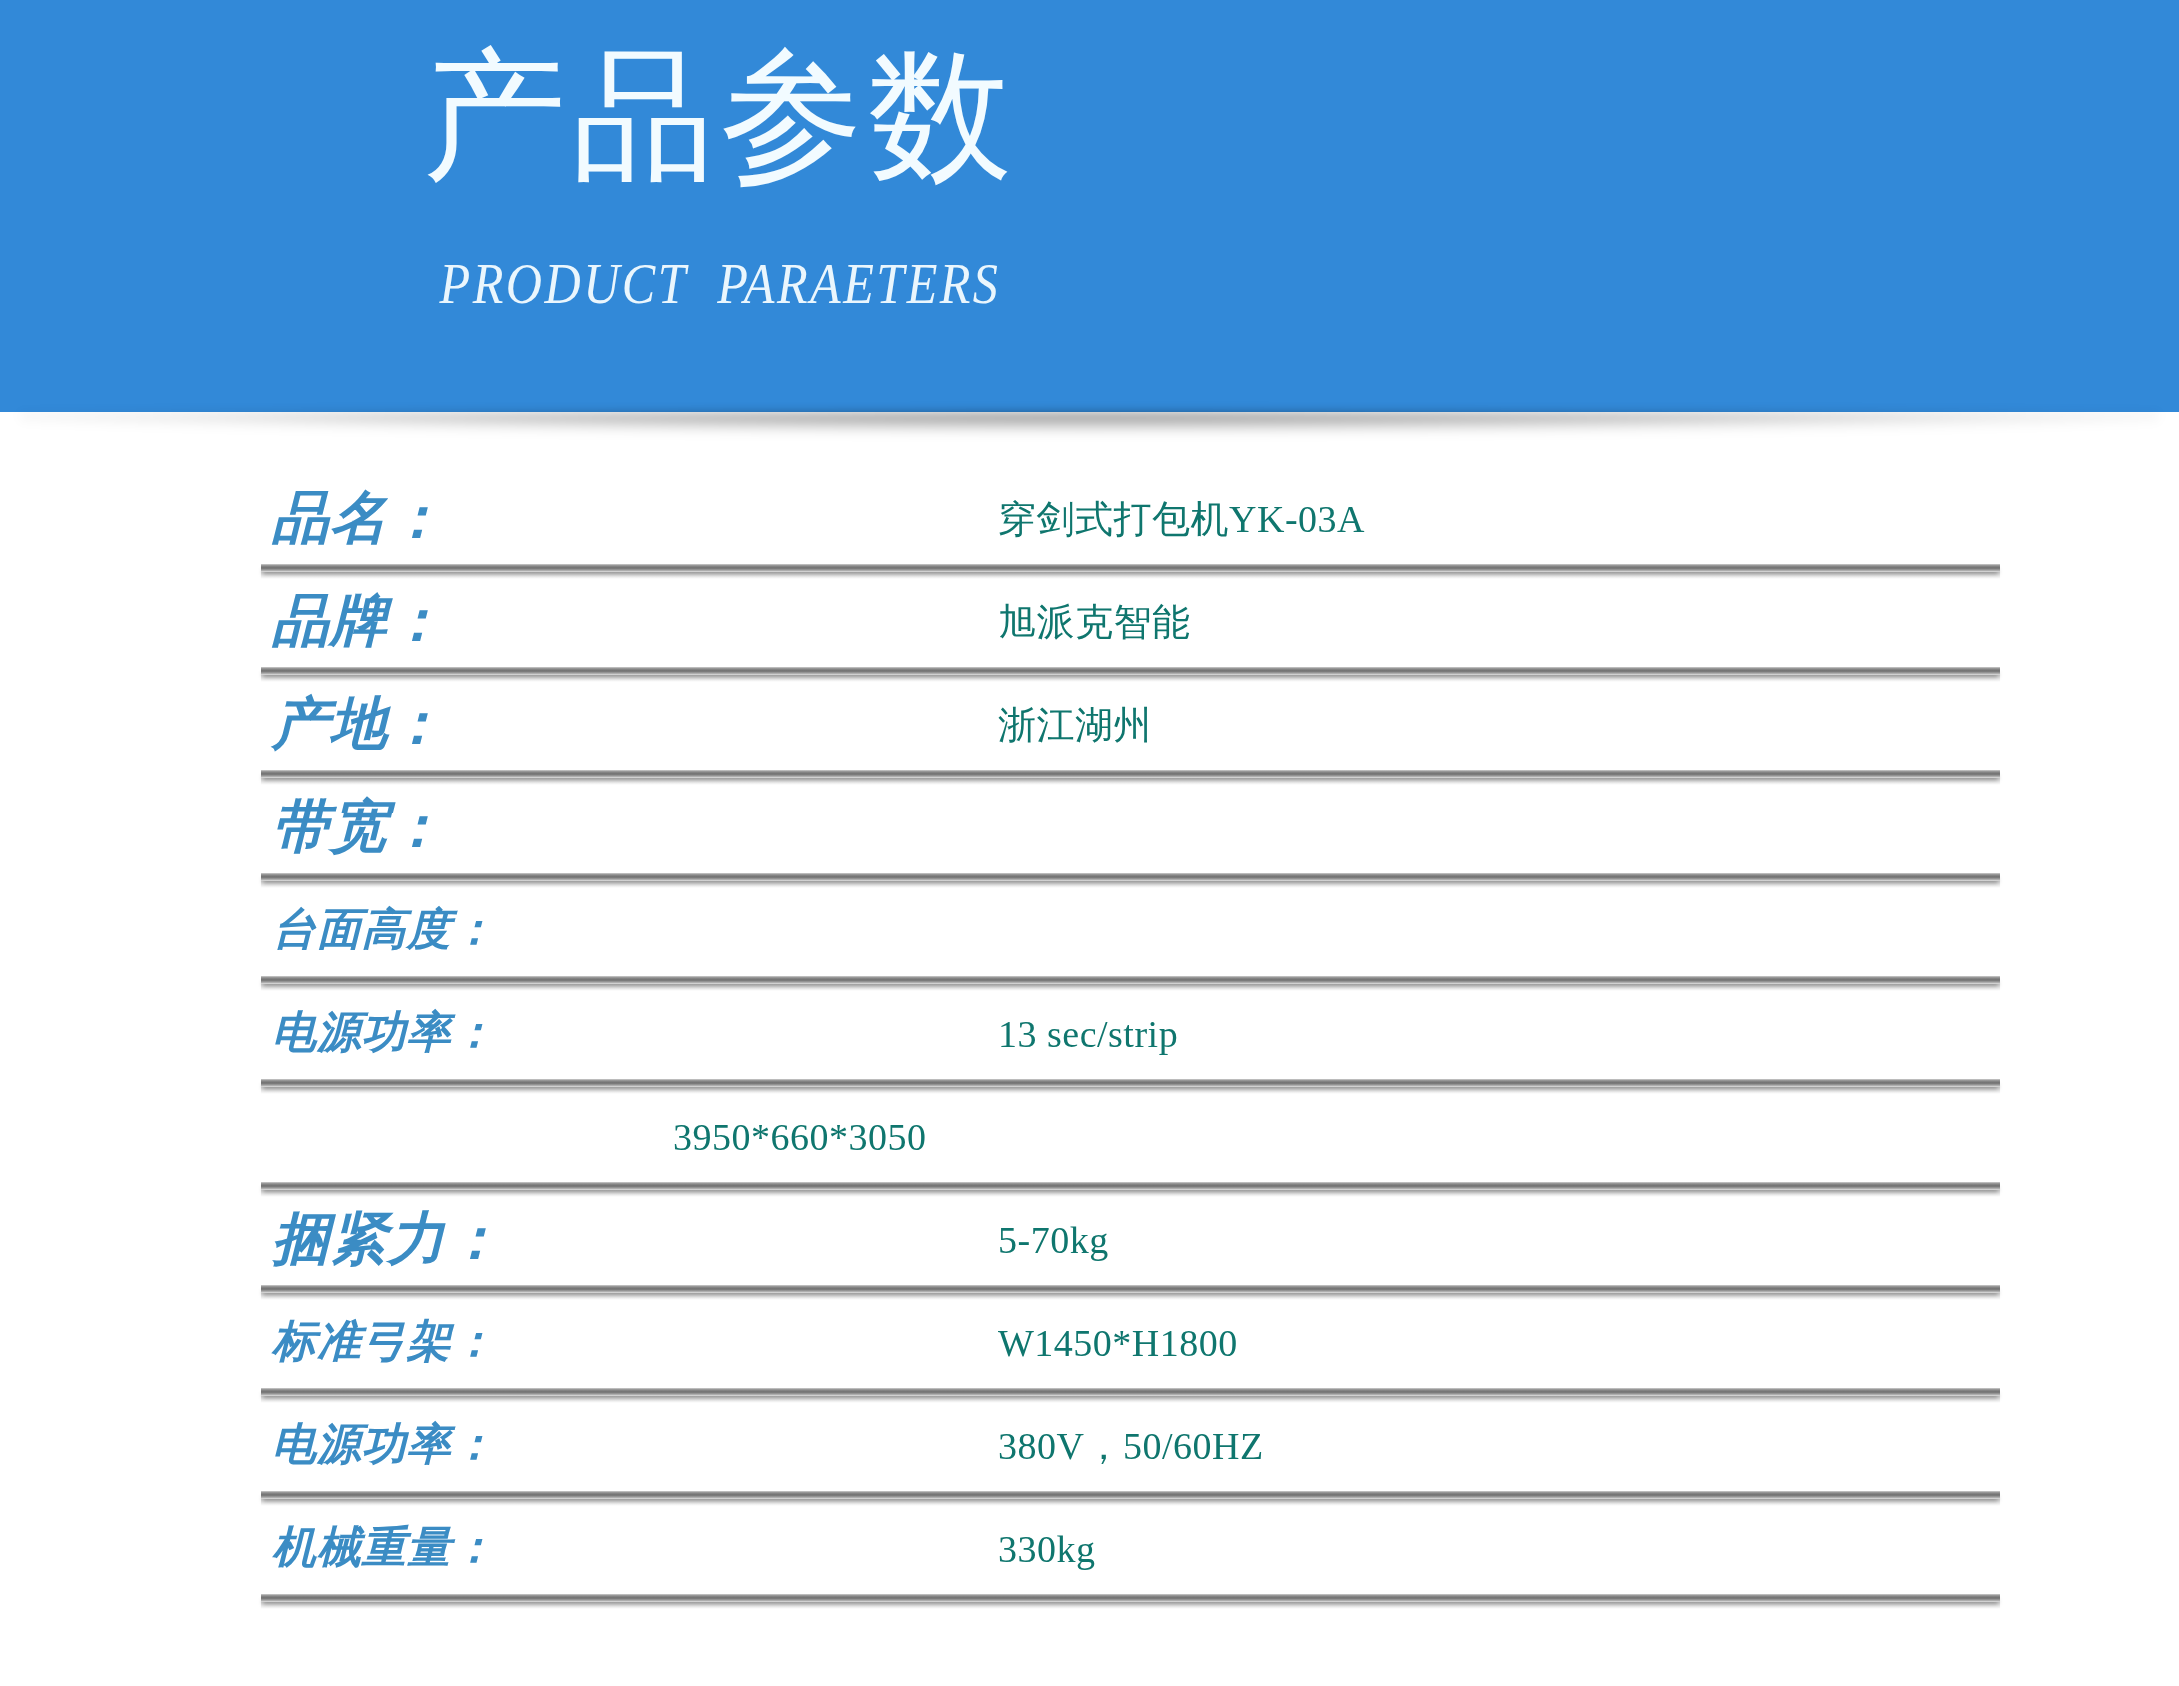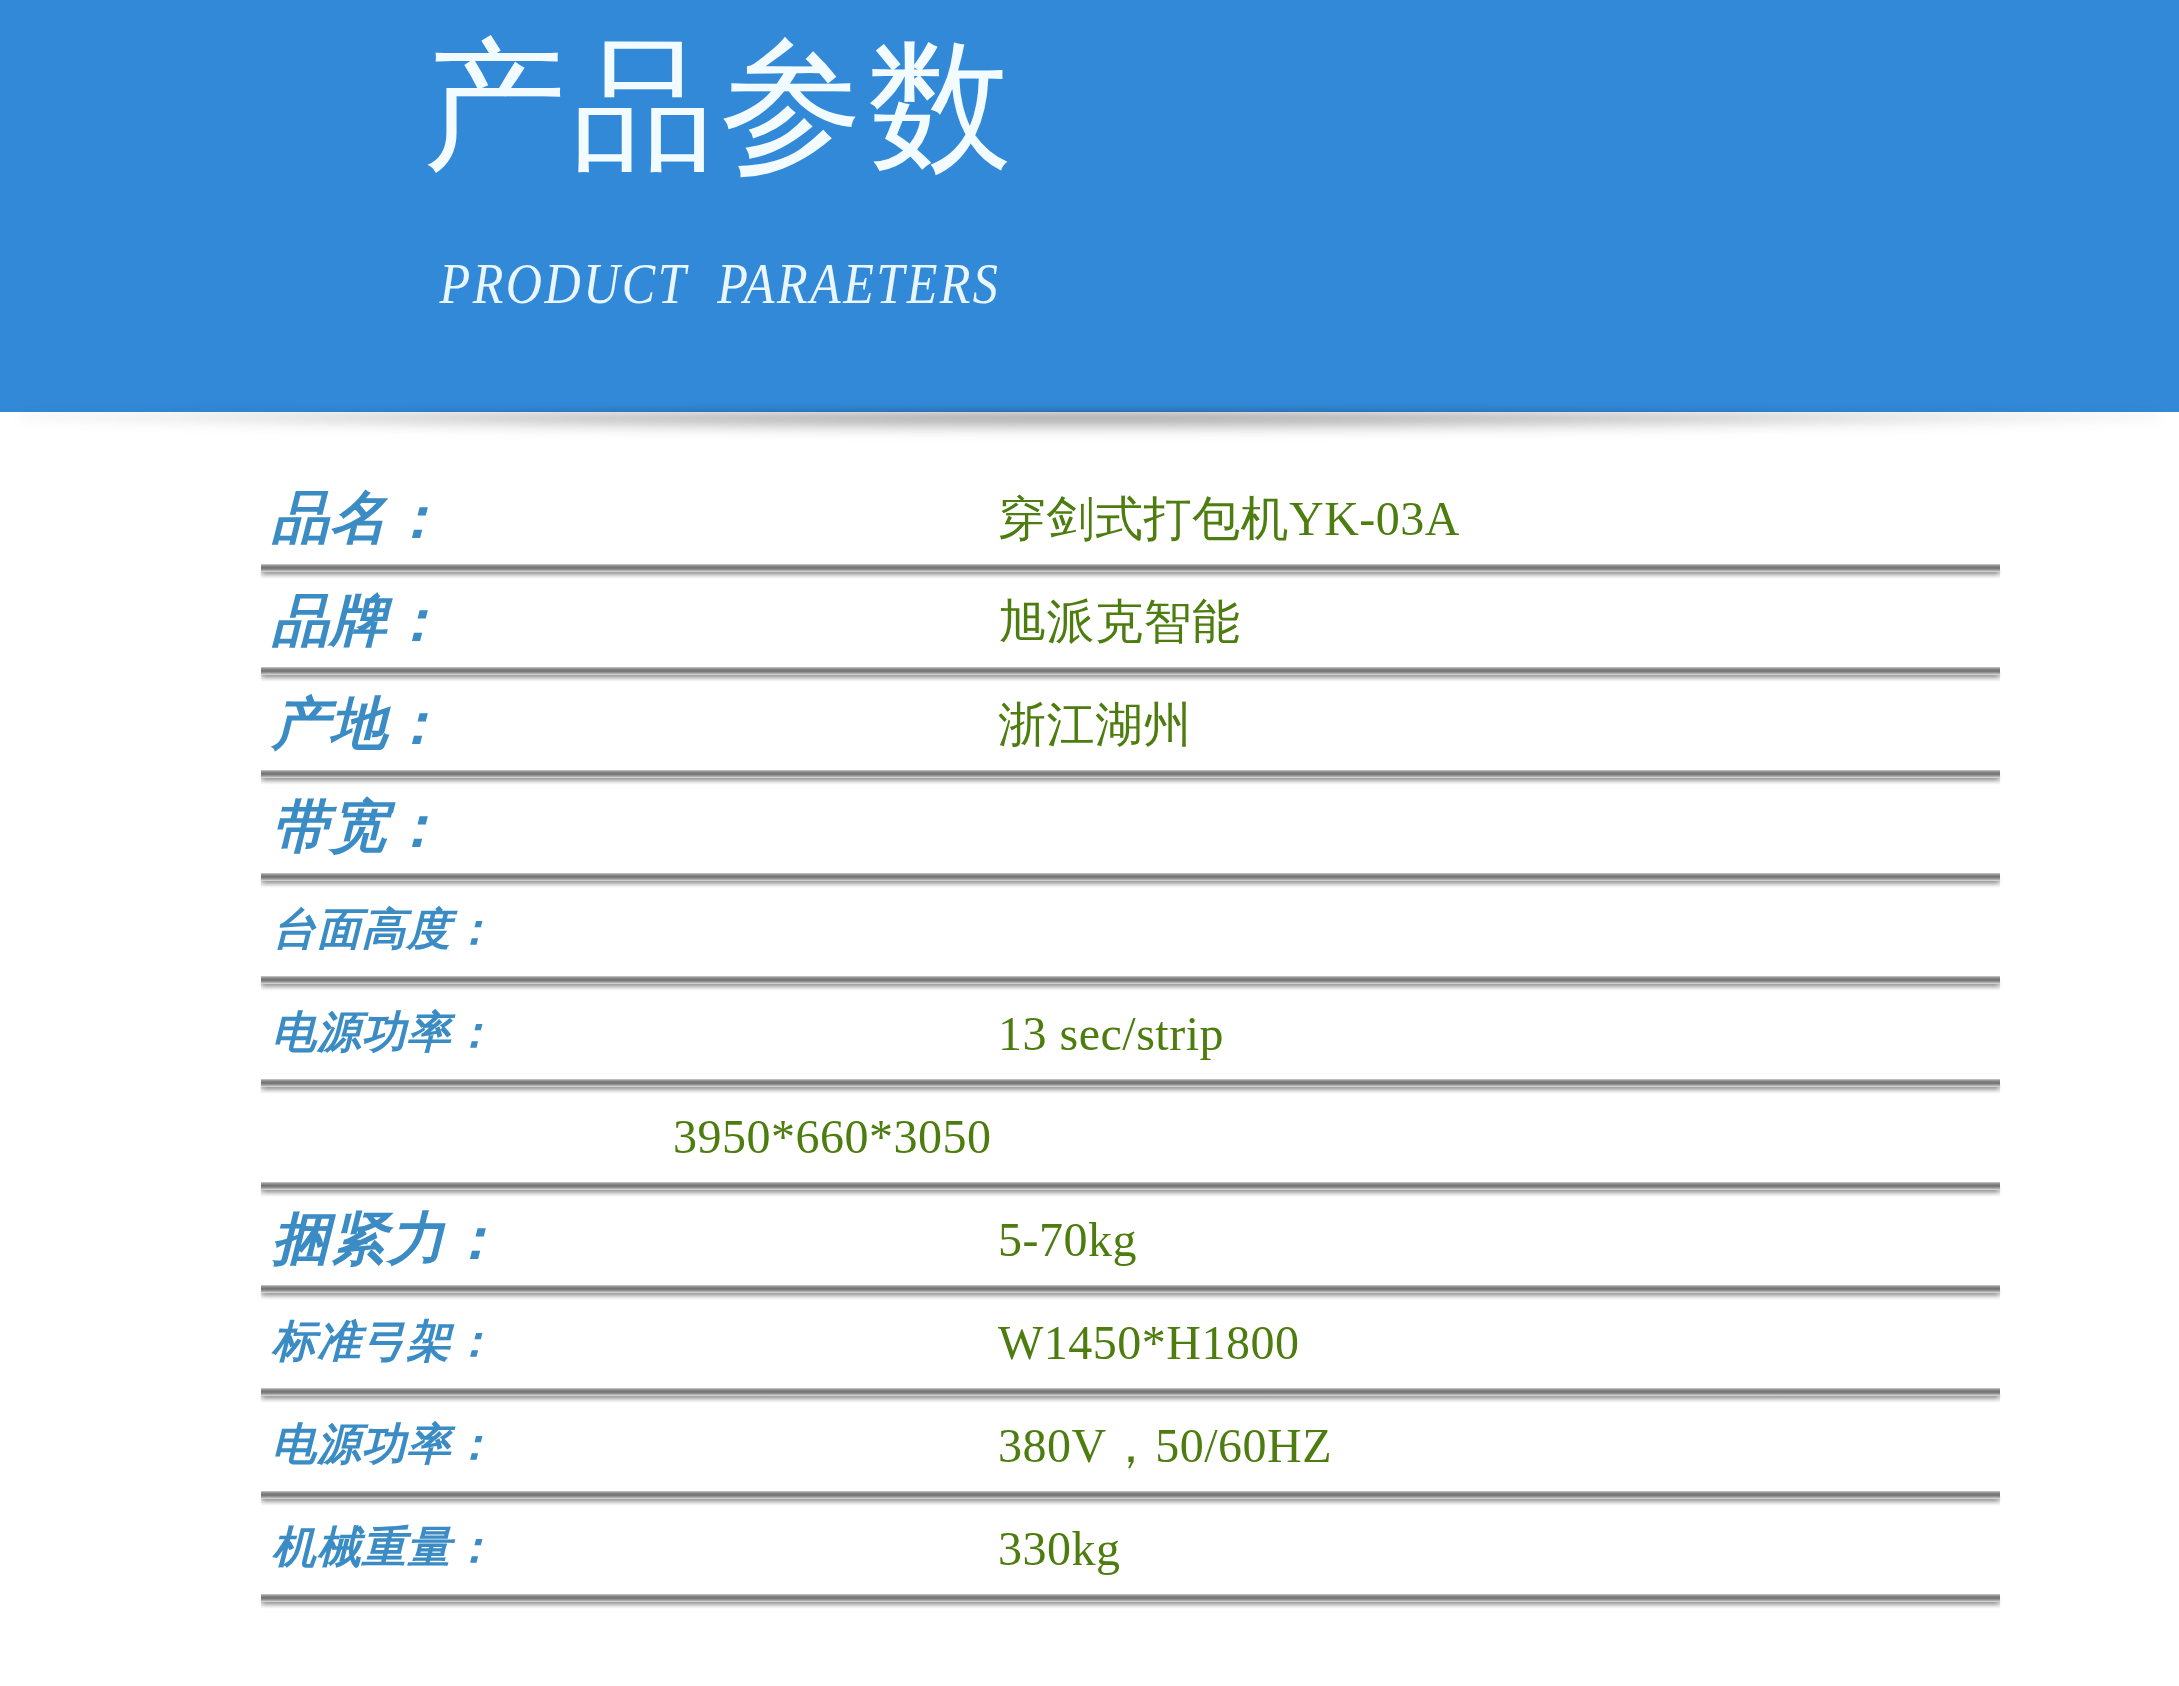--- a/index.html
+++ b/index.html
@@ -48,21 +48,21 @@
     width: 1440px;
     height: 412px;
   }
   .title-cn {
     position: absolute;
     left: 0;
     top: 42px;
     width: 1440px;
     text-align: center;
     color: #f2fbff;
-    font-family: Liberation Mono, monospace;
+    font-family: Liberation Serif, serif;
     font-size: 143px;
     line-height: 1.05;
     letter-spacing: 5.5px;
     font-weight: 400;
   }
   .title-en {
     position: absolute;
     left: 0;
     top: 251px;
     width: 1440px;
@@ -104,23 +104,23 @@
     white-space: nowrap;
     padding-left: 11px;
     box-sizing: border-box;
     transform: translateY(-2.8px);
   }
   .spec-label.wide {
     font-size: 44px;
   }
   .spec-value {
     flex: 1 1 auto;
-    color: #4d7c0f;
-    font-family: "Liberation Serif", "DejaVu Serif", serif;
-    font-size: 48px;
+    color: #0f766e;
+    font-family: "Liberation Serif", "DejaVu Serif", serif;
+    font-size: 38px;
     line-height: 1;
     letter-spacing: 0.5px;
     white-space: pre;
     padding-left: 412px;
     box-sizing: border-box;
     transform: translateY(-1.8px);
   }
   .row-rule {
     position: absolute;
     left: 0;

